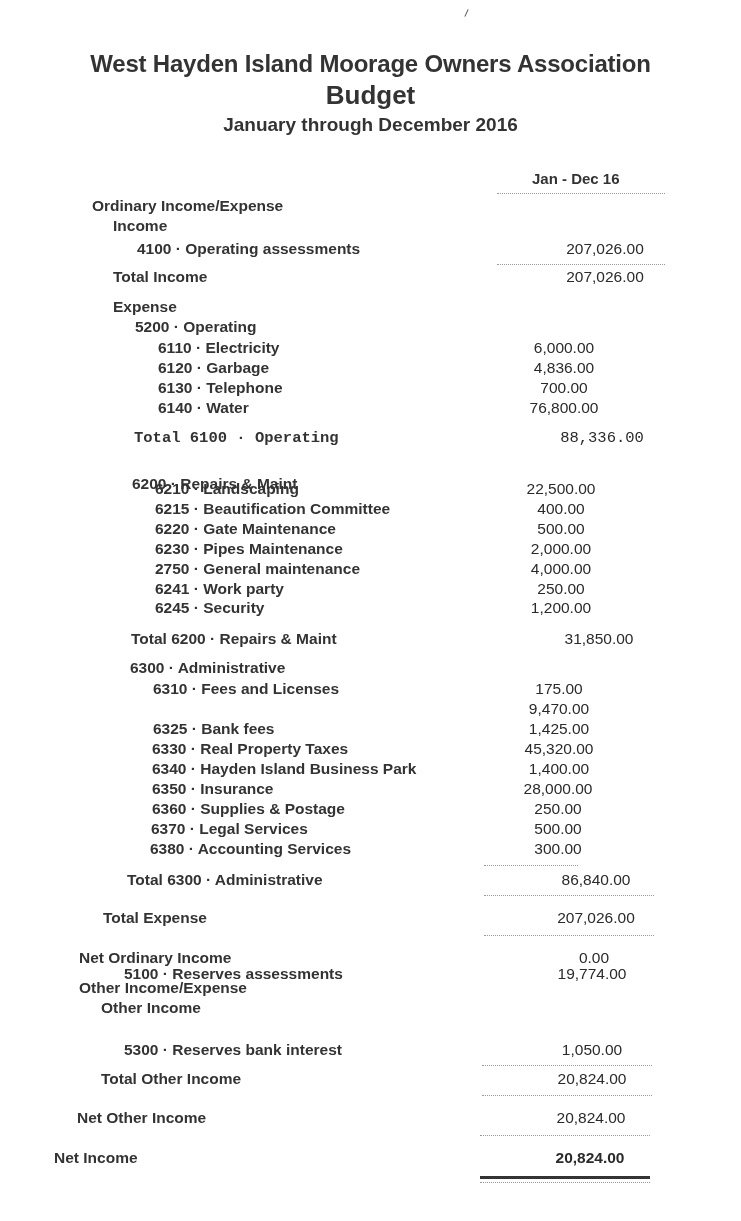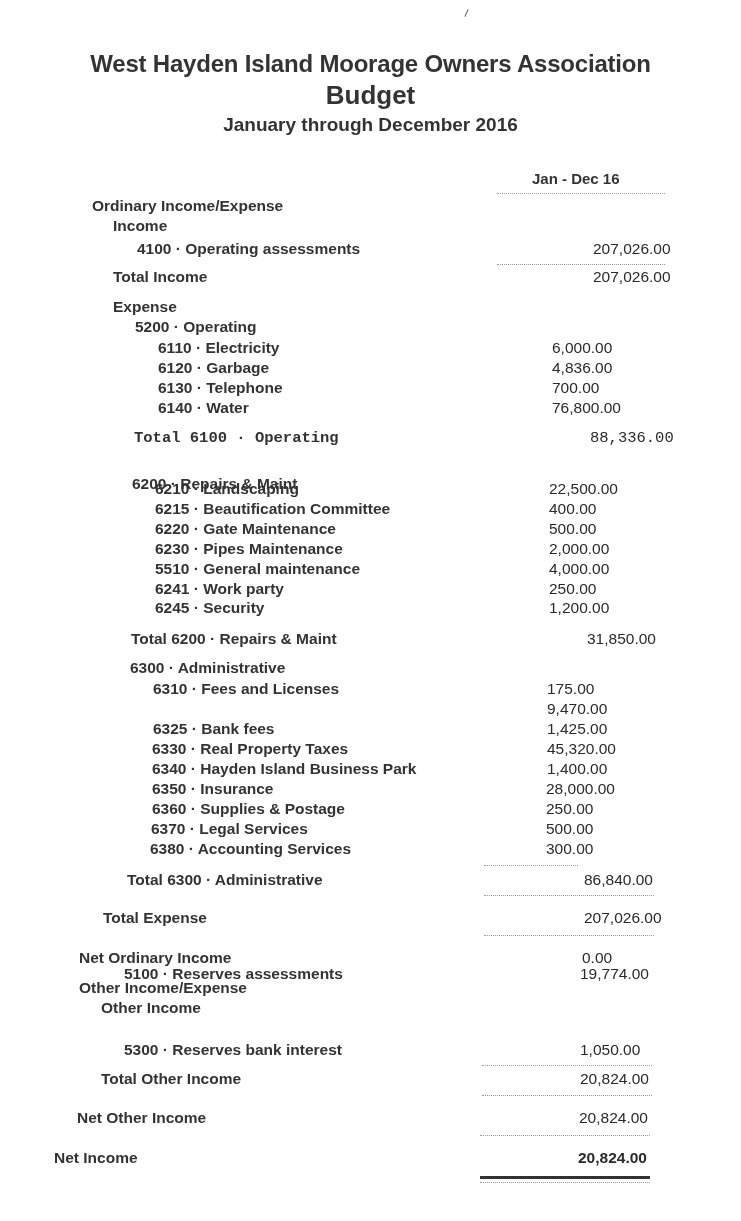--- a/index.html
+++ b/index.html
@@ -10,21 +10,21 @@
     .title { position: absolute; left: 0; width: 741px; text-align: center; font-weight: bold; color: #333; }
     .t1 { top: 50px; font-size: 24px; letter-spacing: -0.2px; }
     .t2 { top: 80px; font-size: 26px; }
     .t3 { top: 114px; font-size: 19px; }
     .colhead { position: absolute; left: 532px; top: 170px; font-size: 15px; font-weight: bold; color: #333; }
     .rule { position: absolute; height: 0; border-top: 1px dotted #9a9a9a; }
     .rule.double { border-top: 3px solid #333; }
     .rule.double::after { content: ""; position: absolute; left: 0; right: 0; top: 3px; border-top: 1px dotted #999; }
     .row { position: absolute; left: 0; width: 741px; height: 20px; font-size: 15.5px; }
     .row .label { position: absolute; font-weight: bold; color: #333; white-space: nowrap; }
-    .row .val { position: absolute; text-align: left; width: 120px; color: #2a2a2a; margin-left: 48px; }
+    .row .val { position: absolute; text-align: center; width: 120px; color: #2a2a2a; }
     .row .val.bold { font-weight: bold; }
   </style>
 </head>
 <body>
 
 <div class="mark"></div>
 
 <div class="title t1">West Hayden Island Moorage Owners Association</div>
 <div class="title t2">Budget</div>
 <div class="title t3">January through December 2016</div>
@@ -86,21 +86,21 @@
     </div>
     <div class="row" style="top: 520px;">
       <span class="label" style="left: 155px;">6220 · Gate Maintenance</span>
       <span class="val" style="left: 501px;">500.00</span>
     </div>
     <div class="row" style="top: 540px;">
       <span class="label" style="left: 155px;">6230 · Pipes Maintenance</span>
       <span class="val" style="left: 501px;">2,000.00</span>
     </div>
     <div class="row" style="top: 560px;">
-      <span class="label" style="left: 155px;">5510 · General maintenance</span>
+      <span class="label" style="left: 155px;">2750 · General maintenance</span>
       <span class="val" style="left: 501px;">4,000.00</span>
     </div>
     <div class="row" style="top: 580px;">
       <span class="label" style="left: 155px;">6241 · Work party</span>
       <span class="val" style="left: 501px;">250.00</span>
     </div>
     <div class="row" style="top: 599px;">
       <span class="label" style="left: 155px;">6245 · Security</span>
       <span class="val" style="left: 501px;">1,200.00</span>
     </div>

